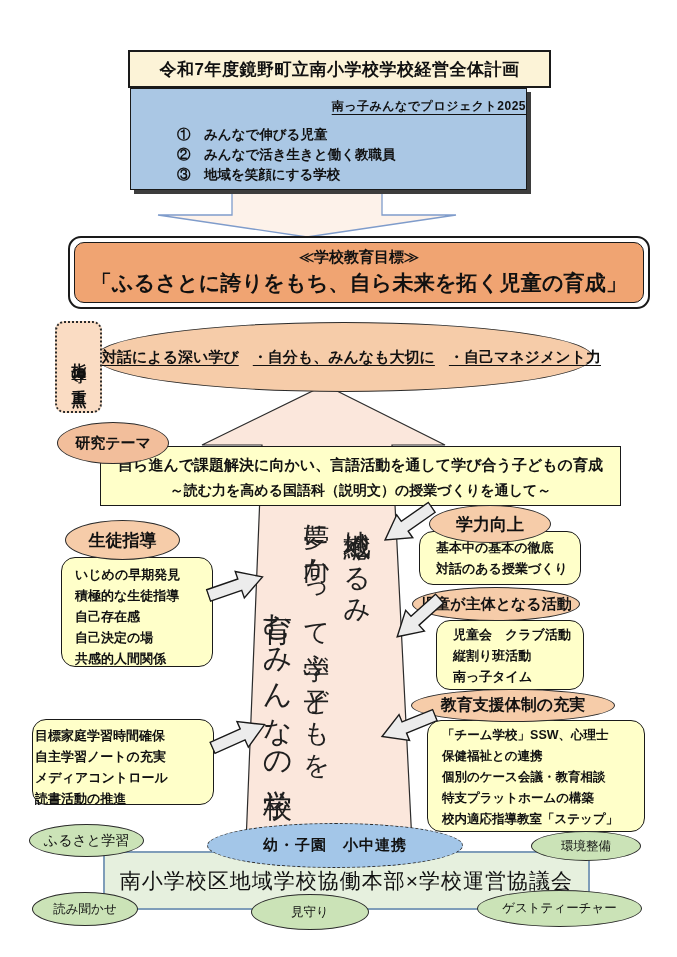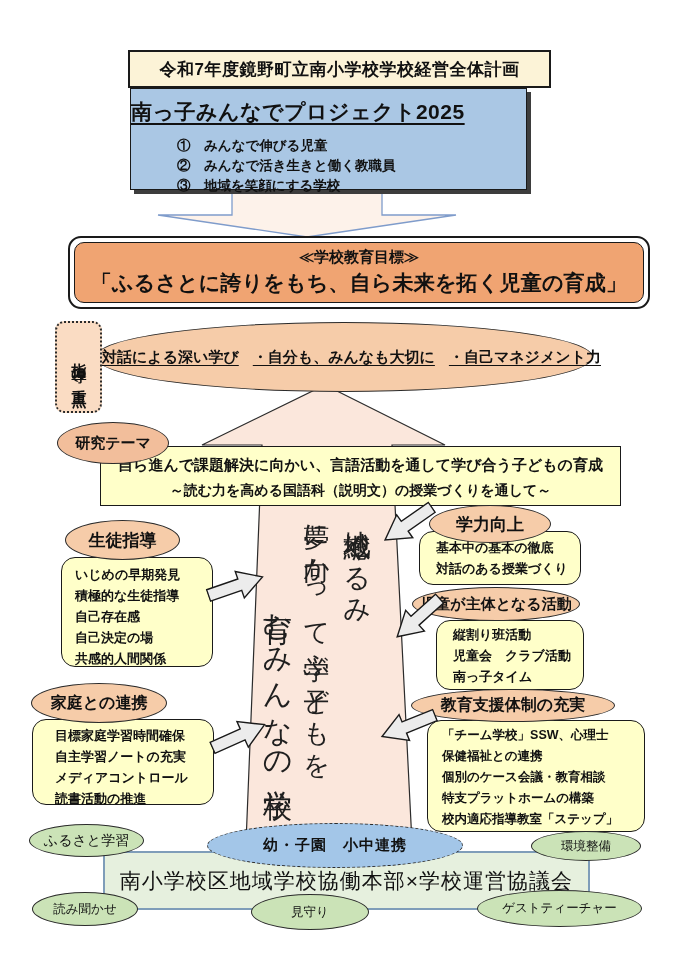--- a/index.html
+++ b/index.html
@@ -3,21 +3,21 @@
 <meta charset="utf-8">
 <style>
   * { margin:0; padding:0; box-sizing:border-box; }
   body { background:#ffffff; font-family:"Liberation Sans", sans-serif; color:#111; }
   .page { position:relative; width:677px; height:957px; background:#fff; overflow:hidden; margin:0 auto; }
   .abs { position:absolute; }
 
   .title-box { background:#FCF3D7; border:2px solid #1a1a1a; display:flex; align-items:center; justify-content:center;
     font-size:17px; font-weight:bold; letter-spacing:.5px; z-index:5; }
   .project-box { background:#AAC7E4; border:1.5px solid #1a1a1a; box-shadow:4px 4px 0 0 #3d3d3d; z-index:4; padding-top:9px; }
-  .project-title { text-align:left; font-size:21px; font-weight:bold; text-decoration:underline; text-underline-offset:4px; letter-spacing:.5px; }
+  .project-title { text-align:right; font-size:12px; font-weight:bold; text-decoration:underline; text-underline-offset:4px; letter-spacing:.5px; }
   .project-items { margin-top:10px; padding-left:46px; }
   .project-items .li { font-size:13.5px; line-height:20px; font-weight:bold; }
 
   .goal-outer { border:2px solid #1a1a1a; border-radius:13px; padding:4px; background:#fff; z-index:3; }
   .goal-inner { width:100%; height:100%; background:#F0A472; border:1.2px solid #1a1a1a; border-radius:10px;
     display:flex; flex-direction:column; align-items:center; justify-content:center; }
   .goal-heading { font-size:15px; font-weight:bold; }
   .goal-text { font-size:21px; font-weight:bold; letter-spacing:.2px; margin-top:2px; }
 
   .ellipse { border-radius:50%; border:1.6px solid #2b2b2b; background:#F6CCA9;
@@ -101,44 +101,43 @@
     <div class="li">積極的な生徒指導</div>
     <div class="li">自己存在感</div>
     <div class="li">自己決定の場</div>
     <div class="li">共感的人間関係</div>
   </div>
   <div class="abs ellipse label-ellipse" style="left:65px; top:520px; width:115px; height:40px; font-size:17px;">生徒指導</div>
   <svg class="abs blockarrow" style="left:206px; top:570px; transform:rotate(-19deg);" width="60" height="32" viewBox="0 0 60 32">
     <polygon points="1,10 34,10 34,2 58,16 34,30 34,22 1,22" fill="#ECECEC" stroke="#1a1a1a" stroke-width="1.4"></polygon>
   </svg>
 
-  <div class="abs ellipse label-ellipse" style="left:31px; top:683px; width:136px; height:40px; font-size:16px;">家庭との連携</div>
-  <div class="abs ybox rounded" style="left:32px; top:719px; width:182px; height:86px; padding:5px 0 0 22px;">
+  <div class="abs ybox rounded" style="left:32px; top:719px; width:182px; height:86px; padding:5px 0 0 2px;">
     <div class="li">目標家庭学習時間確保</div>
     <div class="li">自主学習ノートの充実</div>
     <div class="li">メディアコントロール</div>
     <div class="li">読書活動の推進</div>
   </div>
   <svg class="abs blockarrow" style="left:209px; top:720px; transform:rotate(-24deg);" width="60" height="32" viewBox="0 0 60 32">
     <polygon points="1,10 34,10 34,2 58,16 34,30 34,22 1,22" fill="#ECECEC" stroke="#1a1a1a" stroke-width="1.4"></polygon>
   </svg>
 
   <div class="abs ellipse label-ellipse" style="left:429px; top:505px; width:122px; height:38px; font-size:17px;text-align:center;">学力向上</div>
   <div class="abs ybox rounded" style="left:419px; top:531px; width:162px; height:54px; padding:5px 0 0 16px;">
     <div class="li">基本中の基本の徹底</div>
     <div class="li">対話のある授業づくり</div>
   </div>
   <svg class="abs blockarrow" style="left:378px; top:508px; transform:rotate(145deg);" width="60" height="32" viewBox="0 0 60 32">
     <polygon points="1,10 34,10 34,2 58,16 34,30 34,22 1,22" fill="#ECECEC" stroke="#1a1a1a" stroke-width="1.4"></polygon>
   </svg>
 
   <div class="abs ellipse label-ellipse" style="left:412px; top:587px; width:168px; height:34px; font-size:15px;">児童が主体となる活動</div>
   <div class="abs ybox rounded" style="left:436px; top:620px; width:148px; height:70px; padding:3px 0 0 16px;">
+    <div class="li">児童会　クラブ活動</div>
     <div class="li">縦割り班活動</div>
-    <div class="li">児童会　クラブ活動</div>
     <div class="li">南っ子タイム</div>
   </div>
   <svg class="abs blockarrow" style="left:388px; top:602px; transform:rotate(138deg);" width="60" height="32" viewBox="0 0 60 32">
     <polygon points="1,10 34,10 34,2 58,16 34,30 34,22 1,22" fill="#ECECEC" stroke="#1a1a1a" stroke-width="1.4"></polygon>
   </svg>
 
   <div class="abs ybox rounded" style="left:427px; top:720px; width:218px; height:112px; padding:4px 0 0 14px;">
     <div class="li" style="font-size:12.5px;">「チーム学校」SSW、心理士</div>
     <div class="li" style="font-size:12.5px;">保健福祉との連携</div>
     <div class="li" style="font-size:12.5px;">個別のケース会議・教育相談</div>

